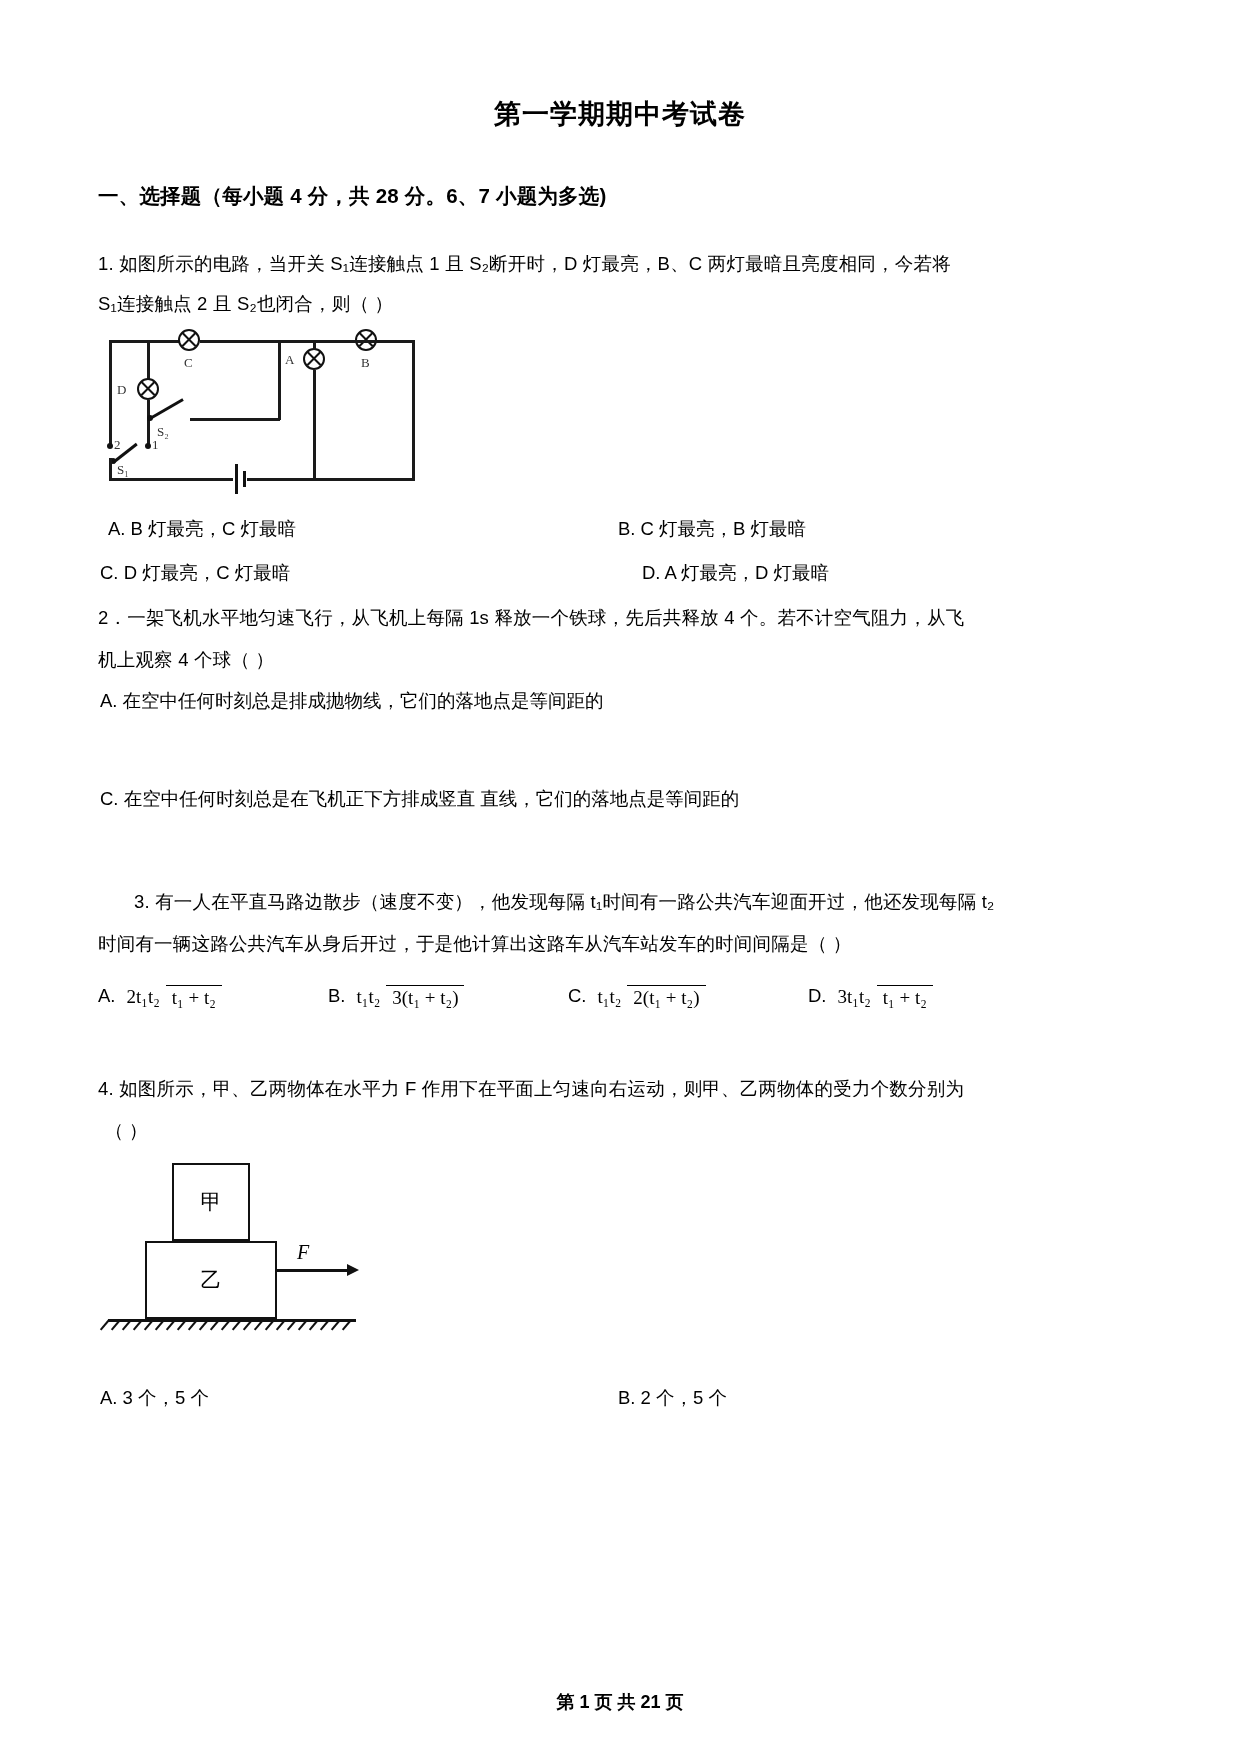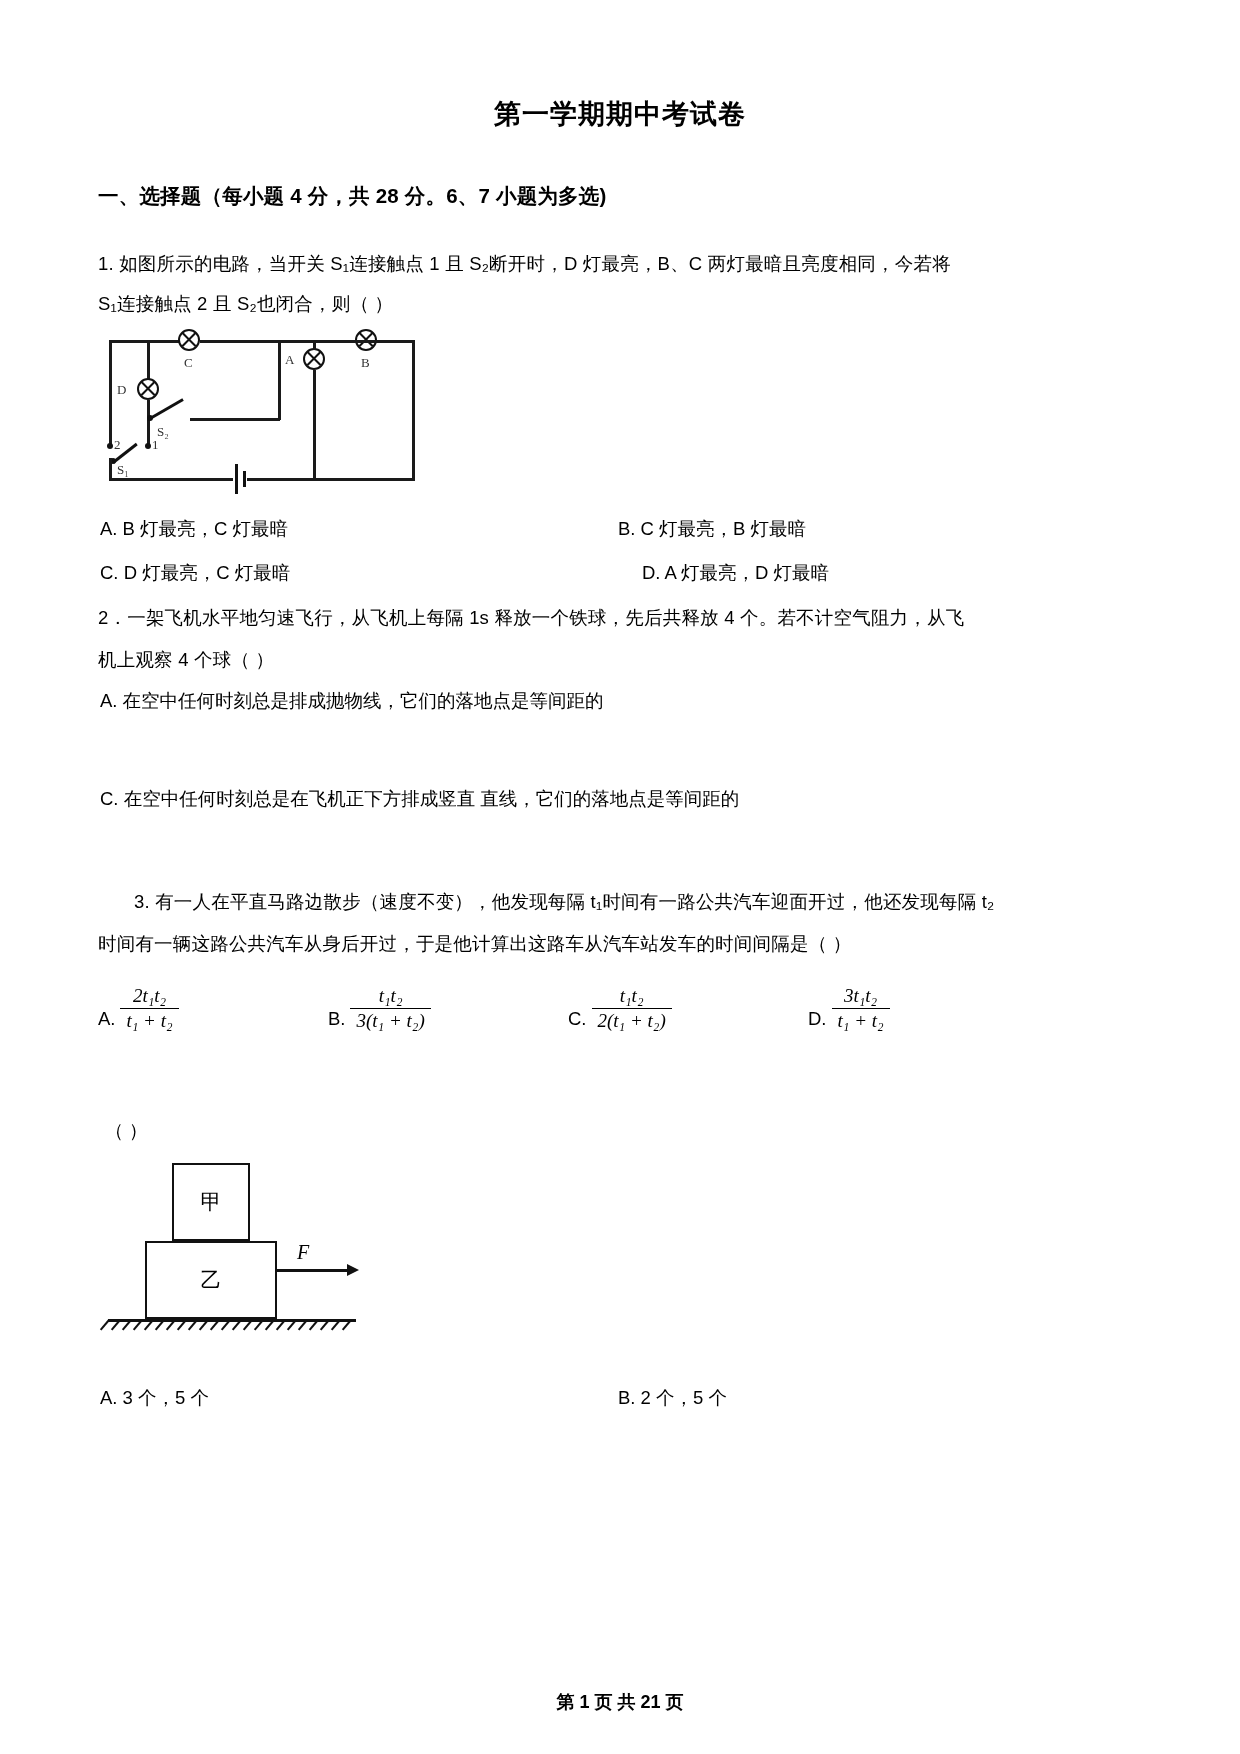--- a/index.html
+++ b/index.html
@@ -108,24 +108,23 @@
     border-left: 12px solid #111;
   }
   .flabel { position: absolute; font-size: 20px; font-style: italic; font-family: "Liberation Serif","DejaVu Serif",serif; }
 
   
   .fracrow { position: absolute; left: 98px; top: 985px; width: 1060px; height: 62px; }
   .fracitem { position: absolute; display: flex; align-items: center; font-size: 18.5px; }
   .fraclab { margin-right: 5px; align-self: flex-end; padding-bottom: 2px; }
   .frac {
     display: inline-flex;
-    flex-direction: column;
+    flex-direction: row;
     align-items: center;
     font-family: "Liberation Serif", "DejaVu Serif", serif;
-    font-style: italic;
     font-size: 19px;
     line-height: 1.15;
   }
   .frac .num { padding: 0 6px 1px 6px; }
   .frac .den { padding: 1px 6px 0 6px; border-top: 1.6px solid #000; }
 
   .footer {
     position: absolute;
     left: 0; top: 1690px;
     width: 1240px;
@@ -191,21 +190,21 @@
 
     <div class="wire v" style="left:218px; top:40px; height:108px;"></div>
     <div class="lamp" style="left:208px; top:18px;"></div>
     <div class="clabel" style="left:190px; top:22px;">A</div>
     <div class="wire v" style="left:218px; top:10px; height:10px;"></div>
     <div class="wire h" style="left:218px; top:10px; width:102px;"></div>
     <div class="wire v" style="left:317px; top:10px; height:138px;"></div>
     <div class="wire h" style="left:218px; top:148px; width:102px;"></div>
   </div>
 
-  <div class="opt" style="left:100px; top:516px;">A. B 灯最亮，C 灯最暗</div>
+  <div class="opt" style="left:108px; top:516px;">A. B 灯最亮，C 灯最暗</div>
   <div class="opt" style="left:618px; top:516px;">B. C 灯最亮，B 灯最暗</div>
   <div class="opt" style="left:100px; top:560px;">C. D 灯最亮，C 灯最暗</div>
   <div class="opt" style="left:618px; top:560px;margin-left:24px;">D. A 灯最亮，D 灯最暗</div>
 
   <div class="q-line" style="left:98px; top:604px;">2．一架飞机水平地匀速飞行，从飞机上每隔 1s 释放一个铁球，先后共释放 4 个。若不计空气阻力，从飞</div>
   <div class="q-line" style="left:98px; top:646px;">机上观察 4 个球（     ）</div>
   <div class="opt" style="left:100px; top:688px;">A. 在空中任何时刻总是排成抛物线，它们的落地点是等间距的</div>
   <div class="opt" style="left:100px; top:786px;">C. 在空中任何时刻总是在飞机正下方排成竖直    直线，它们的落地点是等间距的</div>
 
   <div class="q-line" style="left:98px; top:888px;margin-left:36px;">3. 有一人在平直马路边散步（速度不变），他发现每隔 t₁时间有一路公共汽车迎面开过，他还发现每隔 t₂</div>
@@ -235,20 +234,21 @@
     </div>
     <div class="fracitem" style="left:710px; top:0px;">
       <span class="fraclab">D.</span>
       <span class="frac">
         <span class="num">3t₁t₂</span>
         <span class="den">t₁ + t₂</span>
       </span>
     </div>
   </div>
 
+  <div class="q-line" style="left:98px; top:1075px;">4. 如图所示，甲、乙两物体在水平力 F 作用下在平面上匀速向右运动，则甲、乙两物体的受力个数分别为</div>
   <div class="q-line" style="left:105px; top:1117px;">（     ）</div>
 
   <div class="blocks">
     <div class="blk" style="left:72px; top:8px; width:78px; height:78px;">甲</div>
     <div class="blk" style="left:45px; top:86px; width:132px; height:78px;">乙</div>
     <div class="arrowline" style="left:177px; top:114px; width:72px;"></div>
     <div class="arrowhead" style="left:247px; top:109px;"></div>
     <div class="flabel" style="left:197px; top:86px;">F</div>
     <div class="ground-line" style="left:8px; top:164px; width:248px;"></div>
     <div id="hatching">

